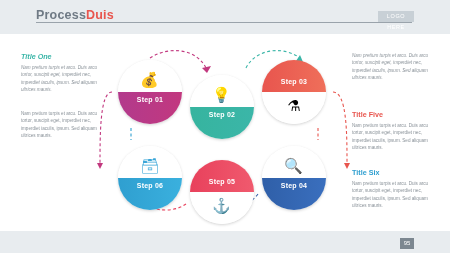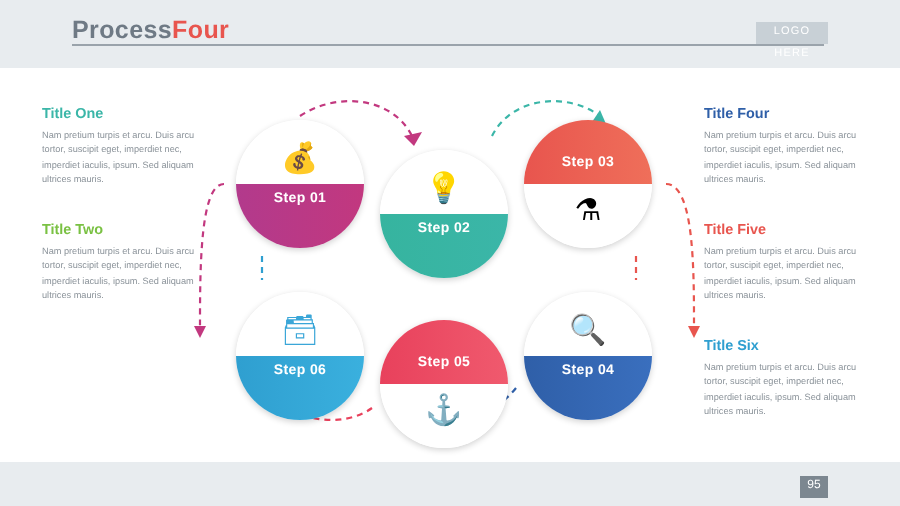--- a/index.html
+++ b/index.html
@@ -53,21 +53,21 @@
   
   .txt{position:absolute;width:82px;}
   .txt .t{
     font-size:7.2px;font-weight:bold;margin-bottom:3px;
   }
   .txt .p{
     font-size:4.6px;line-height:1.62;color:#8a9299;
   }
   .t-left{left:21px;}
   .t-right{left:352px;}
-  .row1{top:18px;}
+  .row1{top:18px;font-style:italic;}
   .row2{top:76px;}
   .row3{top:134px;}
 
   
   .circ{
     position:absolute;width:64px;height:64px;border-radius:50%;
     overflow:hidden;
     box-shadow:0 1px 3px rgba(0,0,0,.18);
   }
   .circ .half-top{
@@ -103,21 +103,21 @@
   
   svg.conn{position:absolute;left:0;top:0;width:450px;height:197px;}
 </style>
 </head>
 <body>
 
 <div class="slide">
 
   <div class="header">
     <div class="header-rule"></div>
-    <div class="title-main"><span>Process</span><span class="title-accent">Four</span></div>
+    <div class="title-main"><span>Process</span><span class="title-accent">Duis</span></div>
     <div class="logo-box">LOGO HERE</div>
   </div>
 
   <div class="body">
 
     <svg class="conn" viewBox="0 0 450 197">
 
       <path d="M112,58 C100,58 100,100 100,130" fill="none" stroke="#c2387f" stroke-width="1.1" stroke-dasharray="3,2.5"></path>
       <polygon points="100,135 97,129 103,129" fill="#c2387f"></polygon>
 
@@ -139,26 +139,24 @@
       <path d="M318,94 L318,106" fill="none" stroke="#e8554e" stroke-width="1.1" stroke-dasharray="3,2.5"></path>
 
       <path d="M131,94 L131,106" fill="none" stroke="#2f9fd0" stroke-width="1.1" stroke-dasharray="3,2.5"></path>
     </svg>
 
     <div class="txt t-left row1">
       <div class="t" style="color:#3bb6a8">Title One</div>
       <div class="p">Nam pretium turpis et arcu. Duis arcu tortor, suscipit eget, imperdiet nec, imperdiet iaculis, ipsum. Sed aliquam ultrices mauris.</div>
     </div>
     <div class="txt t-left row2">
-      <div class="t" style="color:#7ac143">Title Two</div>
       <div class="p">Nam pretium turpis et arcu. Duis arcu tortor, suscipit eget, imperdiet nec, imperdiet iaculis, ipsum. Sed aliquam ultrices mauris.</div>
     </div>
 
     <div class="txt t-right row1">
-      <div class="t" style="color:#2f5fa8">Title Four</div>
       <div class="p">Nam pretium turpis et arcu. Duis arcu tortor, suscipit eget, imperdiet nec, imperdiet iaculis, ipsum. Sed aliquam ultrices mauris.</div>
     </div>
     <div class="txt t-right row3">
       <div class="t" style="color:#2f9fd0">Title Six</div>
       <div class="p">Nam pretium turpis et arcu. Duis arcu tortor, suscipit eget, imperdiet nec, imperdiet iaculis, ipsum. Sed aliquam ultrices mauris.</div>
     </div>
     <div class="txt t-right row2">
       <div class="t" style="color:#e8554e">Title Five</div>
       <div class="p">Nam pretium turpis et arcu. Duis arcu tortor, suscipit eget, imperdiet nec, imperdiet iaculis, ipsum. Sed aliquam ultrices mauris.</div>
     </div>

